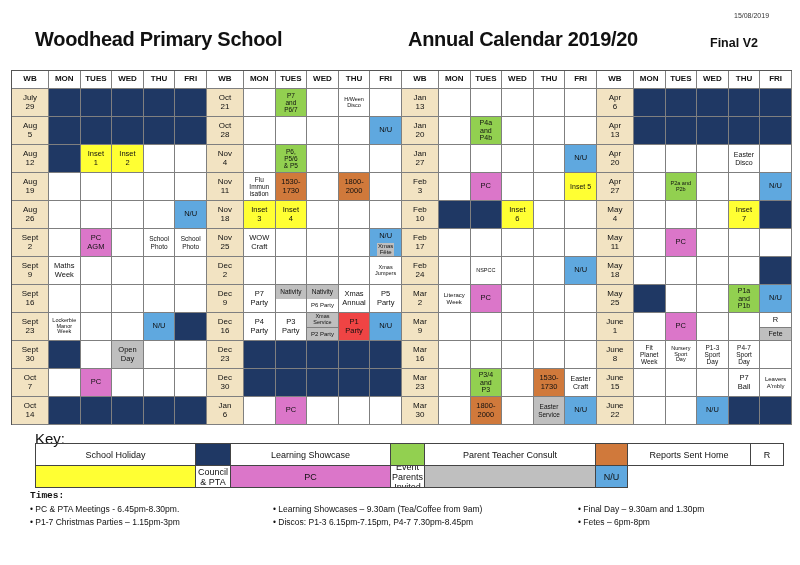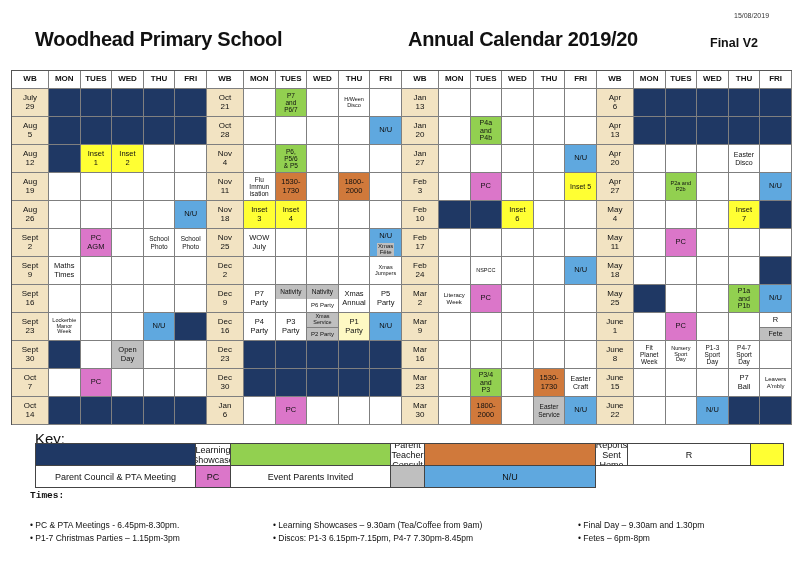--- a/index.html
+++ b/index.html
@@ -42,21 +42,21 @@
     grid-template-rows:22px 22px;
     border-top:1px solid #444;border-left:1px solid #444;
   }
   .kcell{
     border-right:1px solid #444;border-bottom:1px solid #444;
     display:flex;align-items:center;justify-content:center;
     font-size:9px;text-align:center;box-sizing:border-box;overflow:hidden;
   }
 
   .times-heading{position:absolute;left:30px;top:490px;font-size:9.5px;font-weight:bold;font-family:Liberation Mono, monospace;}
-  .times-col{position:absolute;top:503px;font-size:8.5px;line-height:1.5;margin-top:16px;}
+  .times-col{position:absolute;top:503px;font-size:8.5px;line-height:1.5;}
   .times-col-0{left:30px;}
   .times-col-1{left:273px;}
   .times-col-2{left:578px;}
 </style>
 </head>
 <body>
 
 <div class="date-stamp">15/08/2019</div>
 <div class="title-left">Woodhead Primary School</div>
 <div class="title-right">Annual Calendar 2019/20</div>
@@ -252,21 +252,21 @@
     <div class="cell day" style="background: rgb(219, 118, 201);">PC
 AGM</div>
     <div class="cell day"></div>
     <div class="cell day" style="font-size: 6.5px;">School
 Photo</div>
     <div class="cell day" style="font-size: 6.5px;">School
 Photo</div>
     <div class="cell wb">Nov
 25</div>
     <div class="cell day">WOW
-July</div>
+Craft</div>
     <div class="cell day"></div>
     <div class="cell day"></div>
     <div class="cell day"></div>
     <div class="cell day split" style="background: rgb(95, 168, 223);"><div class="seg">N/U</div><div class="seg" style="font-size: 6px;"><div class="hl">Xmas
 Fête</div></div></div>
     <div class="cell wb">Feb
 17</div>
     <div class="cell day"></div>
     <div class="cell day"></div>
     <div class="cell day"></div>
@@ -275,21 +275,21 @@
     <div class="cell wb">May
 11</div>
     <div class="cell day"></div>
     <div class="cell day" style="background: rgb(219, 118, 201);">PC</div>
     <div class="cell day"></div>
     <div class="cell day"></div>
     <div class="cell day"></div>
     <div class="cell wb">Sept
 9</div>
     <div class="cell day">Maths
-Times</div>
+Week</div>
     <div class="cell day"></div>
     <div class="cell day"></div>
     <div class="cell day"></div>
     <div class="cell day"></div>
     <div class="cell wb">Dec
 2</div>
     <div class="cell day"></div>
     <div class="cell day"></div>
     <div class="cell day"></div>
     <div class="cell day"></div>
@@ -353,21 +353,21 @@
     <div class="cell day" style="background: rgb(95, 168, 223);">N/U</div>
     <div class="cell day" style="background: rgb(31, 56, 100);"></div>
     <div class="cell wb">Dec
 16</div>
     <div class="cell day">P4
 Party</div>
     <div class="cell day">P3
 Party</div>
     <div class="cell day split"><div class="seg" style="background: rgb(191, 191, 191); font-size: 5.5px;">Xmas
 Service</div><div class="seg div" style="background: rgb(191, 191, 191); font-size: 6px;">P2 Party</div></div>
-    <div class="cell day" style="background: #fef9c3;">P1
+    <div class="cell day" style="background: #ef4444;">P1
 Party</div>
     <div class="cell day" style="background: rgb(95, 168, 223);">N/U</div>
     <div class="cell wb">Mar
 9</div>
     <div class="cell day"></div>
     <div class="cell day"></div>
     <div class="cell day"></div>
     <div class="cell day"></div>
     <div class="cell day"></div>
     <div class="cell wb">June
@@ -475,20 +475,21 @@
 22</div>
     <div class="cell day"></div>
     <div class="cell day"></div>
     <div class="cell day" style="background: rgb(95, 168, 223);">N/U</div>
     <div class="cell day" style="background: rgb(31, 56, 100);"></div>
     <div class="cell day" style="background: rgb(31, 56, 100);"></div>
   </div>
 
 <div class="key-heading">Key:</div>
 <div class="key-table">
+    <div class="kcell">School Holiday</div>
     <div class="kcell" style="background: rgb(31, 56, 100);"></div>
     <div class="kcell">Learning Showcase</div>
     <div class="kcell" style="background: rgb(146, 208, 80);"></div>
     <div class="kcell">Parent Teacher Consult</div>
     <div class="kcell" style="background: rgb(208, 121, 59);"></div>
     <div class="kcell">Reports Sent Home</div>
     <div class="kcell">R</div>
     <div class="kcell" style="background: rgb(255, 255, 51);"></div>
     <div class="kcell">Parent Council &amp; PTA Meeting</div>
     <div class="kcell" style="background: rgb(219, 118, 201);">PC</div>

